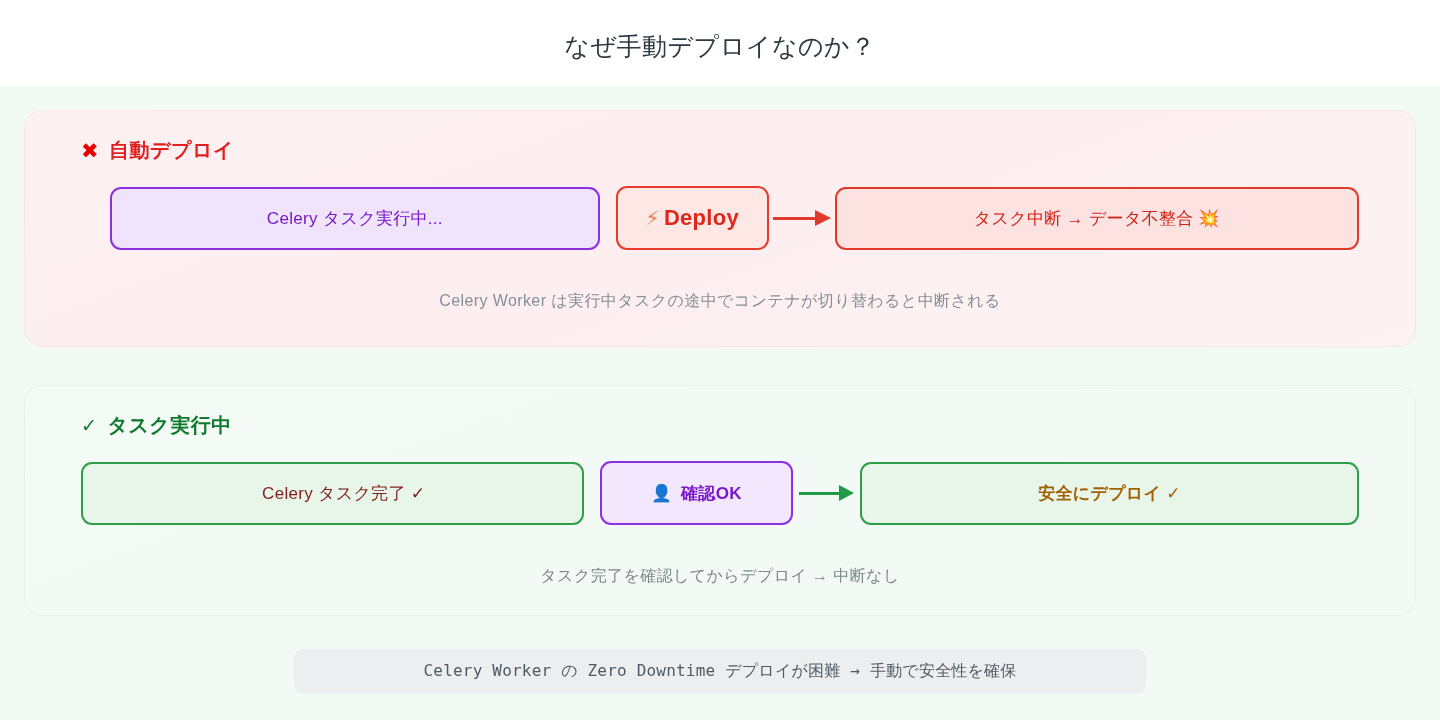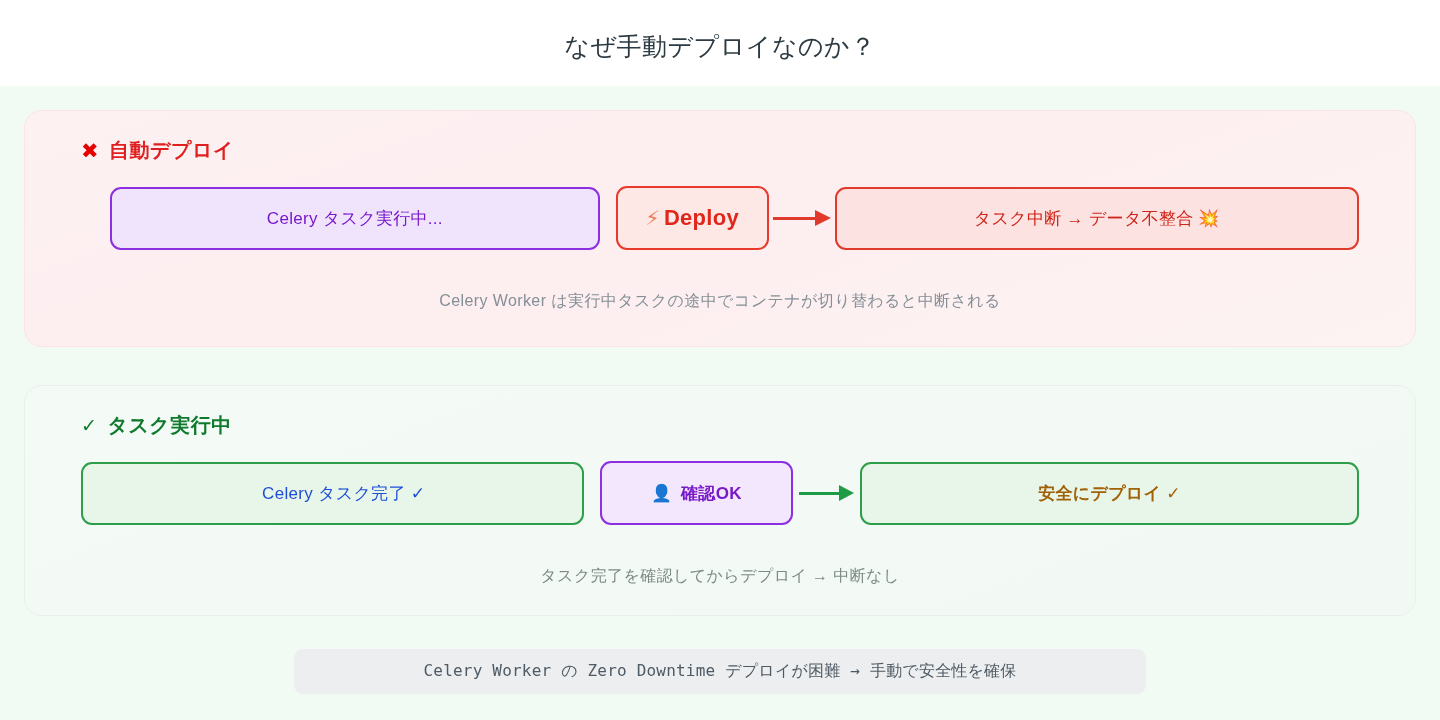--- a/index.html
+++ b/index.html
@@ -128,21 +128,21 @@
     width: 548px;
     background: #fce3e1;
     border: 2px solid #e03a2c;
     color: #cf2318;
     font-weight: normal;
   }
   .node-task-done {
     width: 512px;
     background: #e8f6ea;
     border: 2px solid #2e9e4a;
-    color: #1d4ed8;
+    color: #7f1d1d;
     padding-left: 22px;
   }
   .node-approve {
     width: 196px;
     height: 64px;
     background: #f3e7fd;
     border: 2.5px solid #8b2fe0;
     color: #7818c9;
     font-weight: bold;
     gap: 8px;

